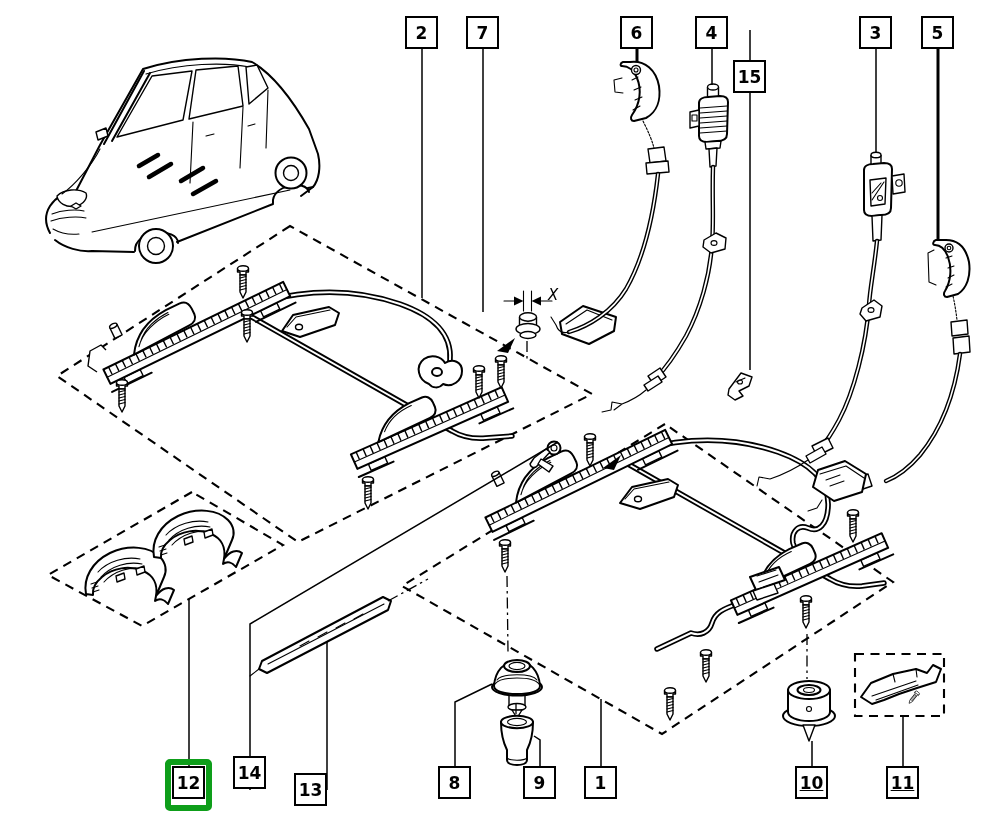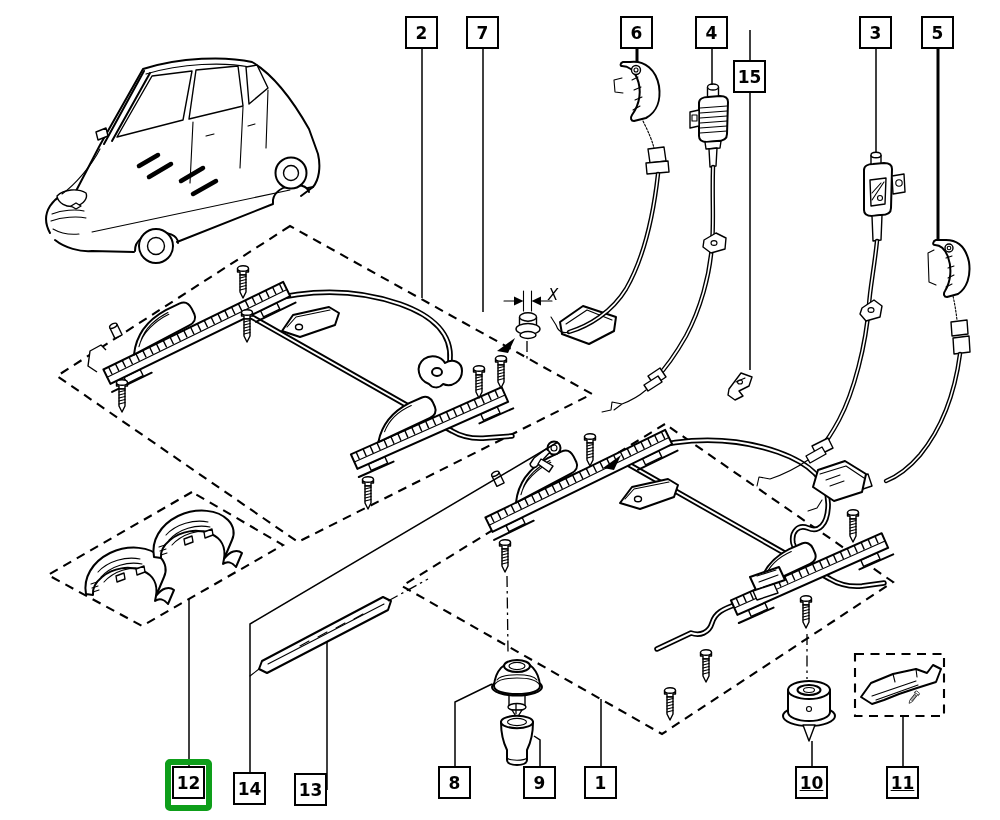--- a/index.html
+++ b/index.html
@@ -330,21 +330,21 @@
 
 <div class="callout-layer">
       <div class="callout" style="left: 422px; top: 16px; --hl: #0E9E1A;">2</div>
       <div class="callout" style="left: 483px; top: 16px; --hl: #0E9E1A;">7</div>
       <div class="callout" style="left: 637px; top: 16px; --hl: #0E9E1A;">6</div>
       <div class="callout" style="left: 712px; top: 16px; --hl: #0E9E1A;">4</div>
       <div class="callout" style="left: 750px; top: 16px; margin-top: 44px; --hl: #0E9E1A;">15</div>
       <div class="callout" style="left: 876px; top: 16px; --hl: #0E9E1A;">3</div>
       <div class="callout" style="left: 938px; top: 16px; --hl: #0E9E1A;">5</div>
       <div class="callout highlighted" style="left: 189px; top: 766px; --hl: #0E9E1A;">12</div>
-      <div class="callout" style="left: 250px; top: 772px; text-align: right; --hl: #0E9E1A;">14</div>
+      <div class="callout" style="left: 250px; top: 756px; text-align: right; --hl: #0E9E1A;">14</div>
       <div class="callout" style="left: 311px; top: 766px; margin-top: 7px; --hl: #0E9E1A;">13</div>
       <div class="callout" style="left: 455px; top: 766px; --hl: #0E9E1A;">8</div>
       <div class="callout" style="left: 540px; top: 766px; --hl: #0E9E1A;">9</div>
       <div class="callout" style="left: 601px; top: 766px; --hl: #0E9E1A;">1</div>
       <div class="callout" style="left: 812px; top: 766px; text-decoration: underline; --hl: #0E9E1A;">10</div>
       <div class="callout" style="left: 903px; top: 766px; text-decoration: underline; --hl: #0E9E1A;">11</div>
     </div>
 
 </div>
 

